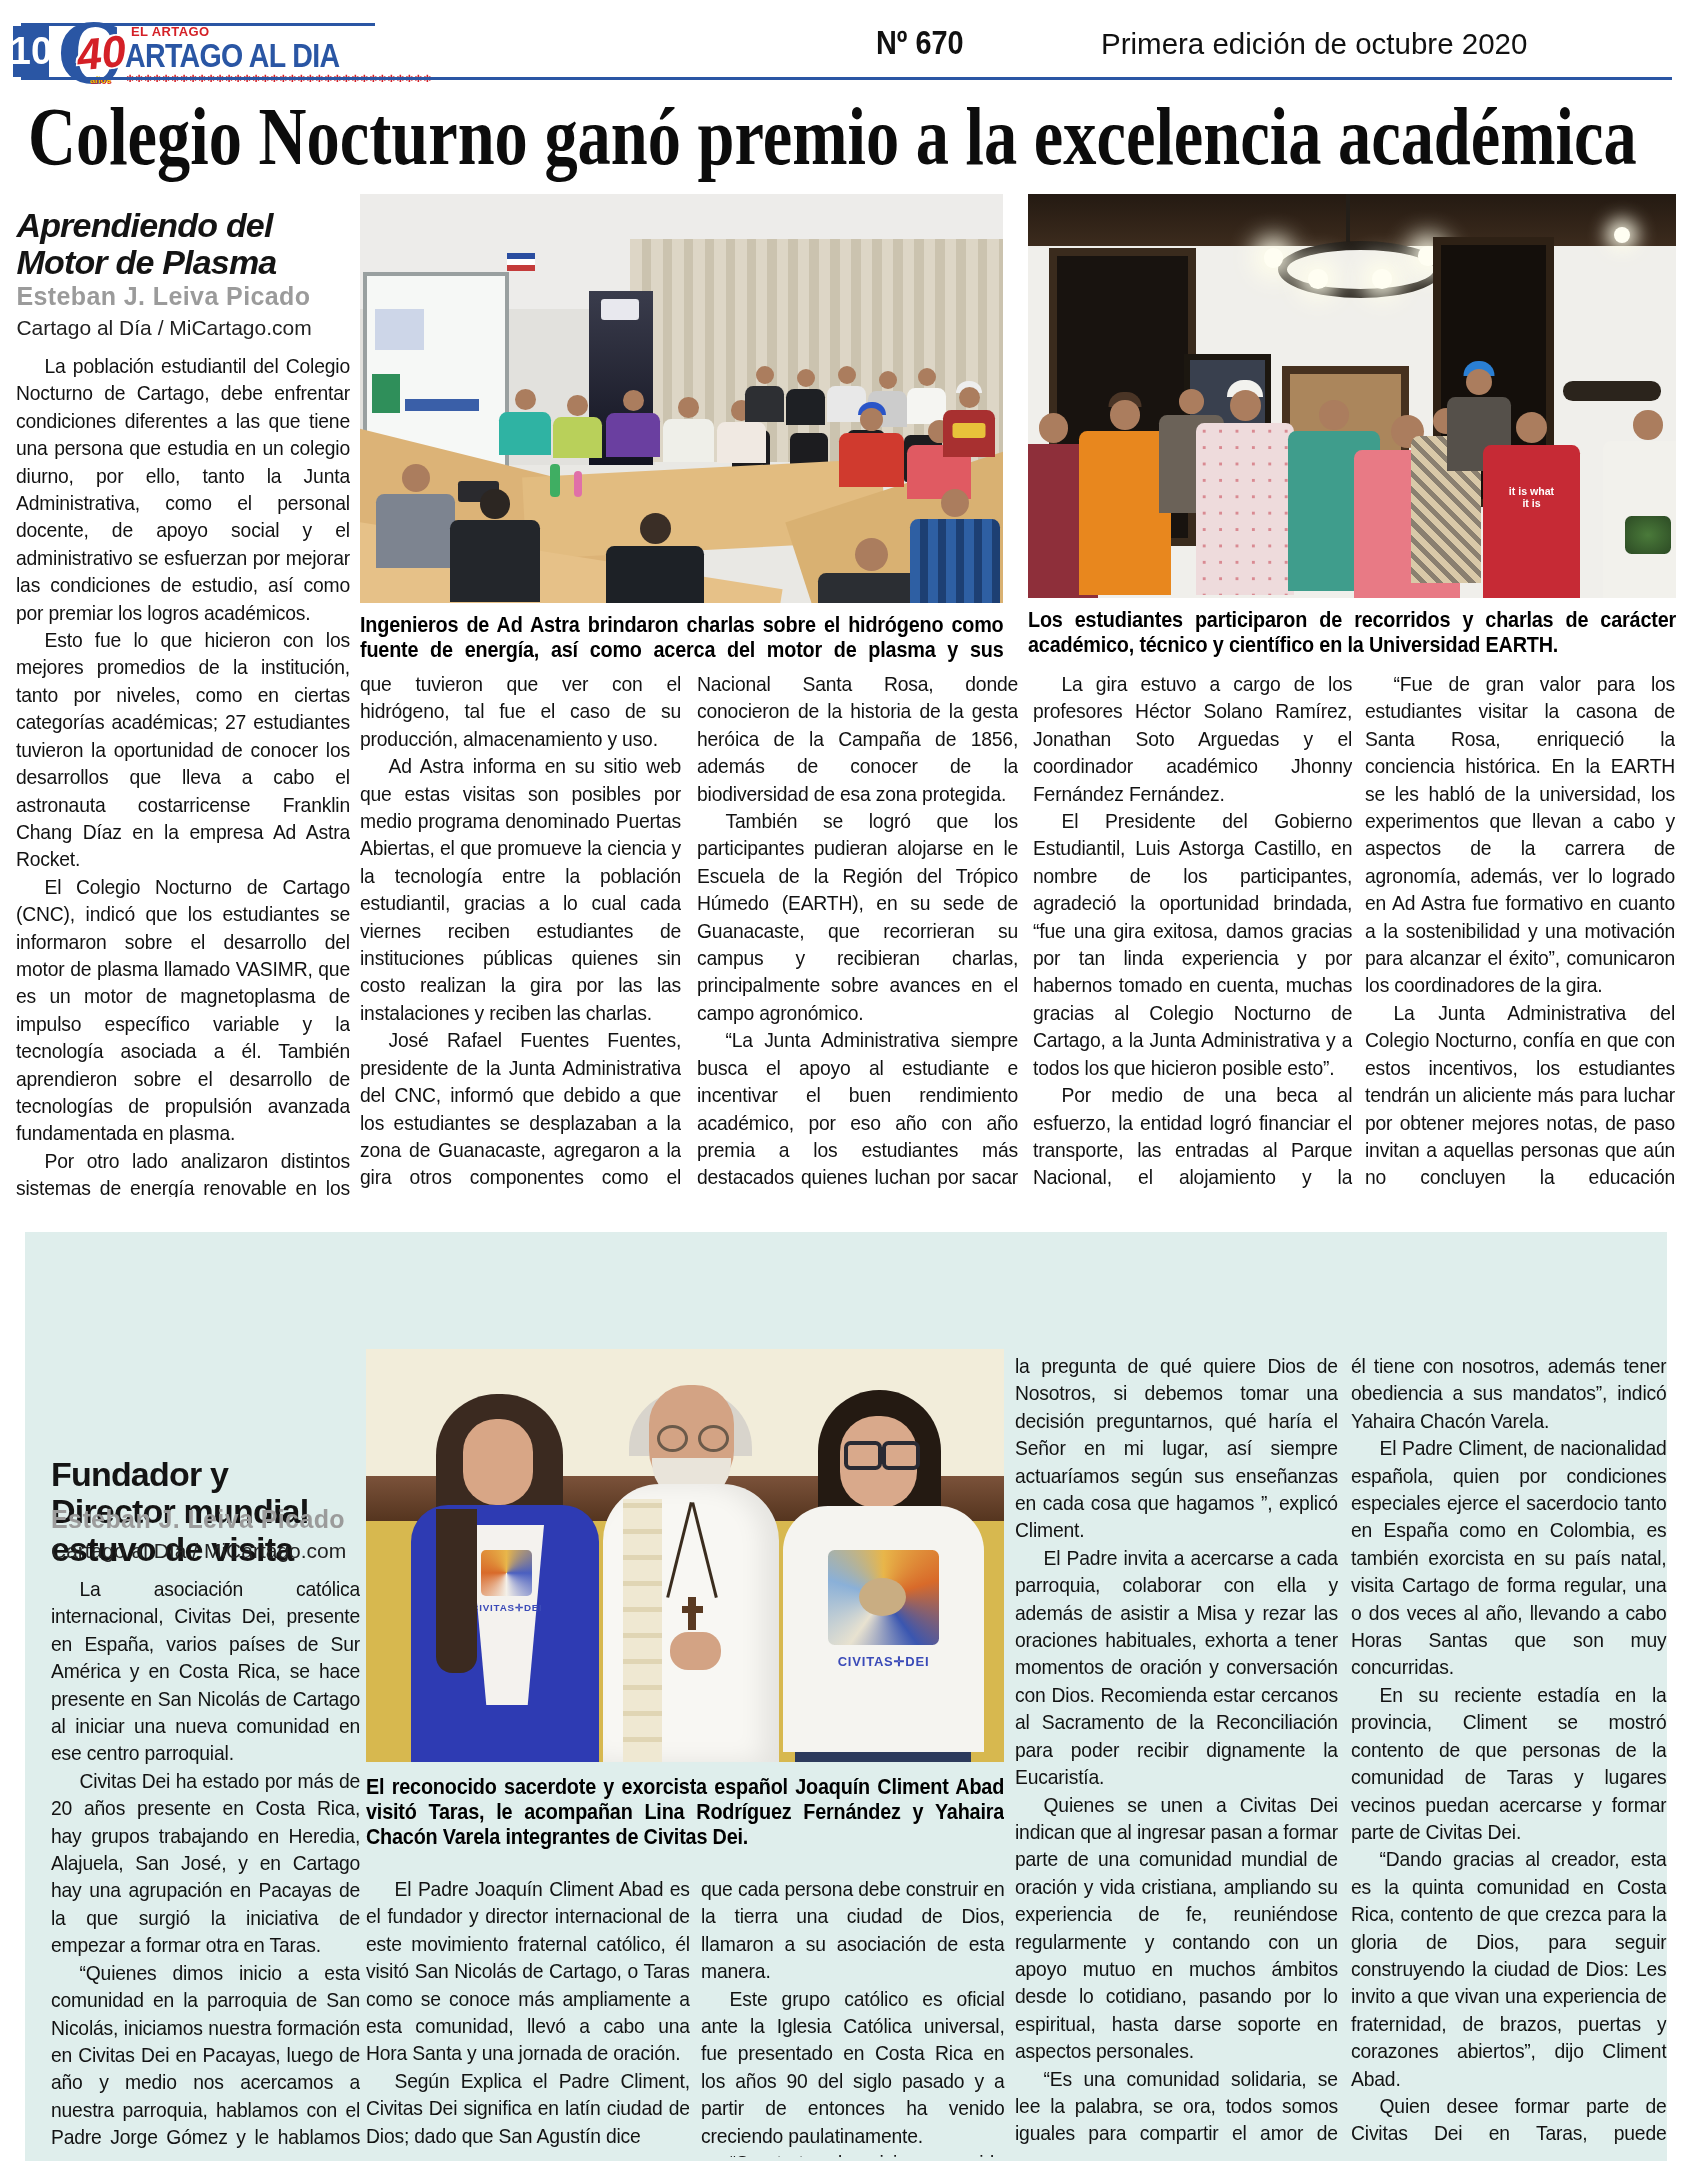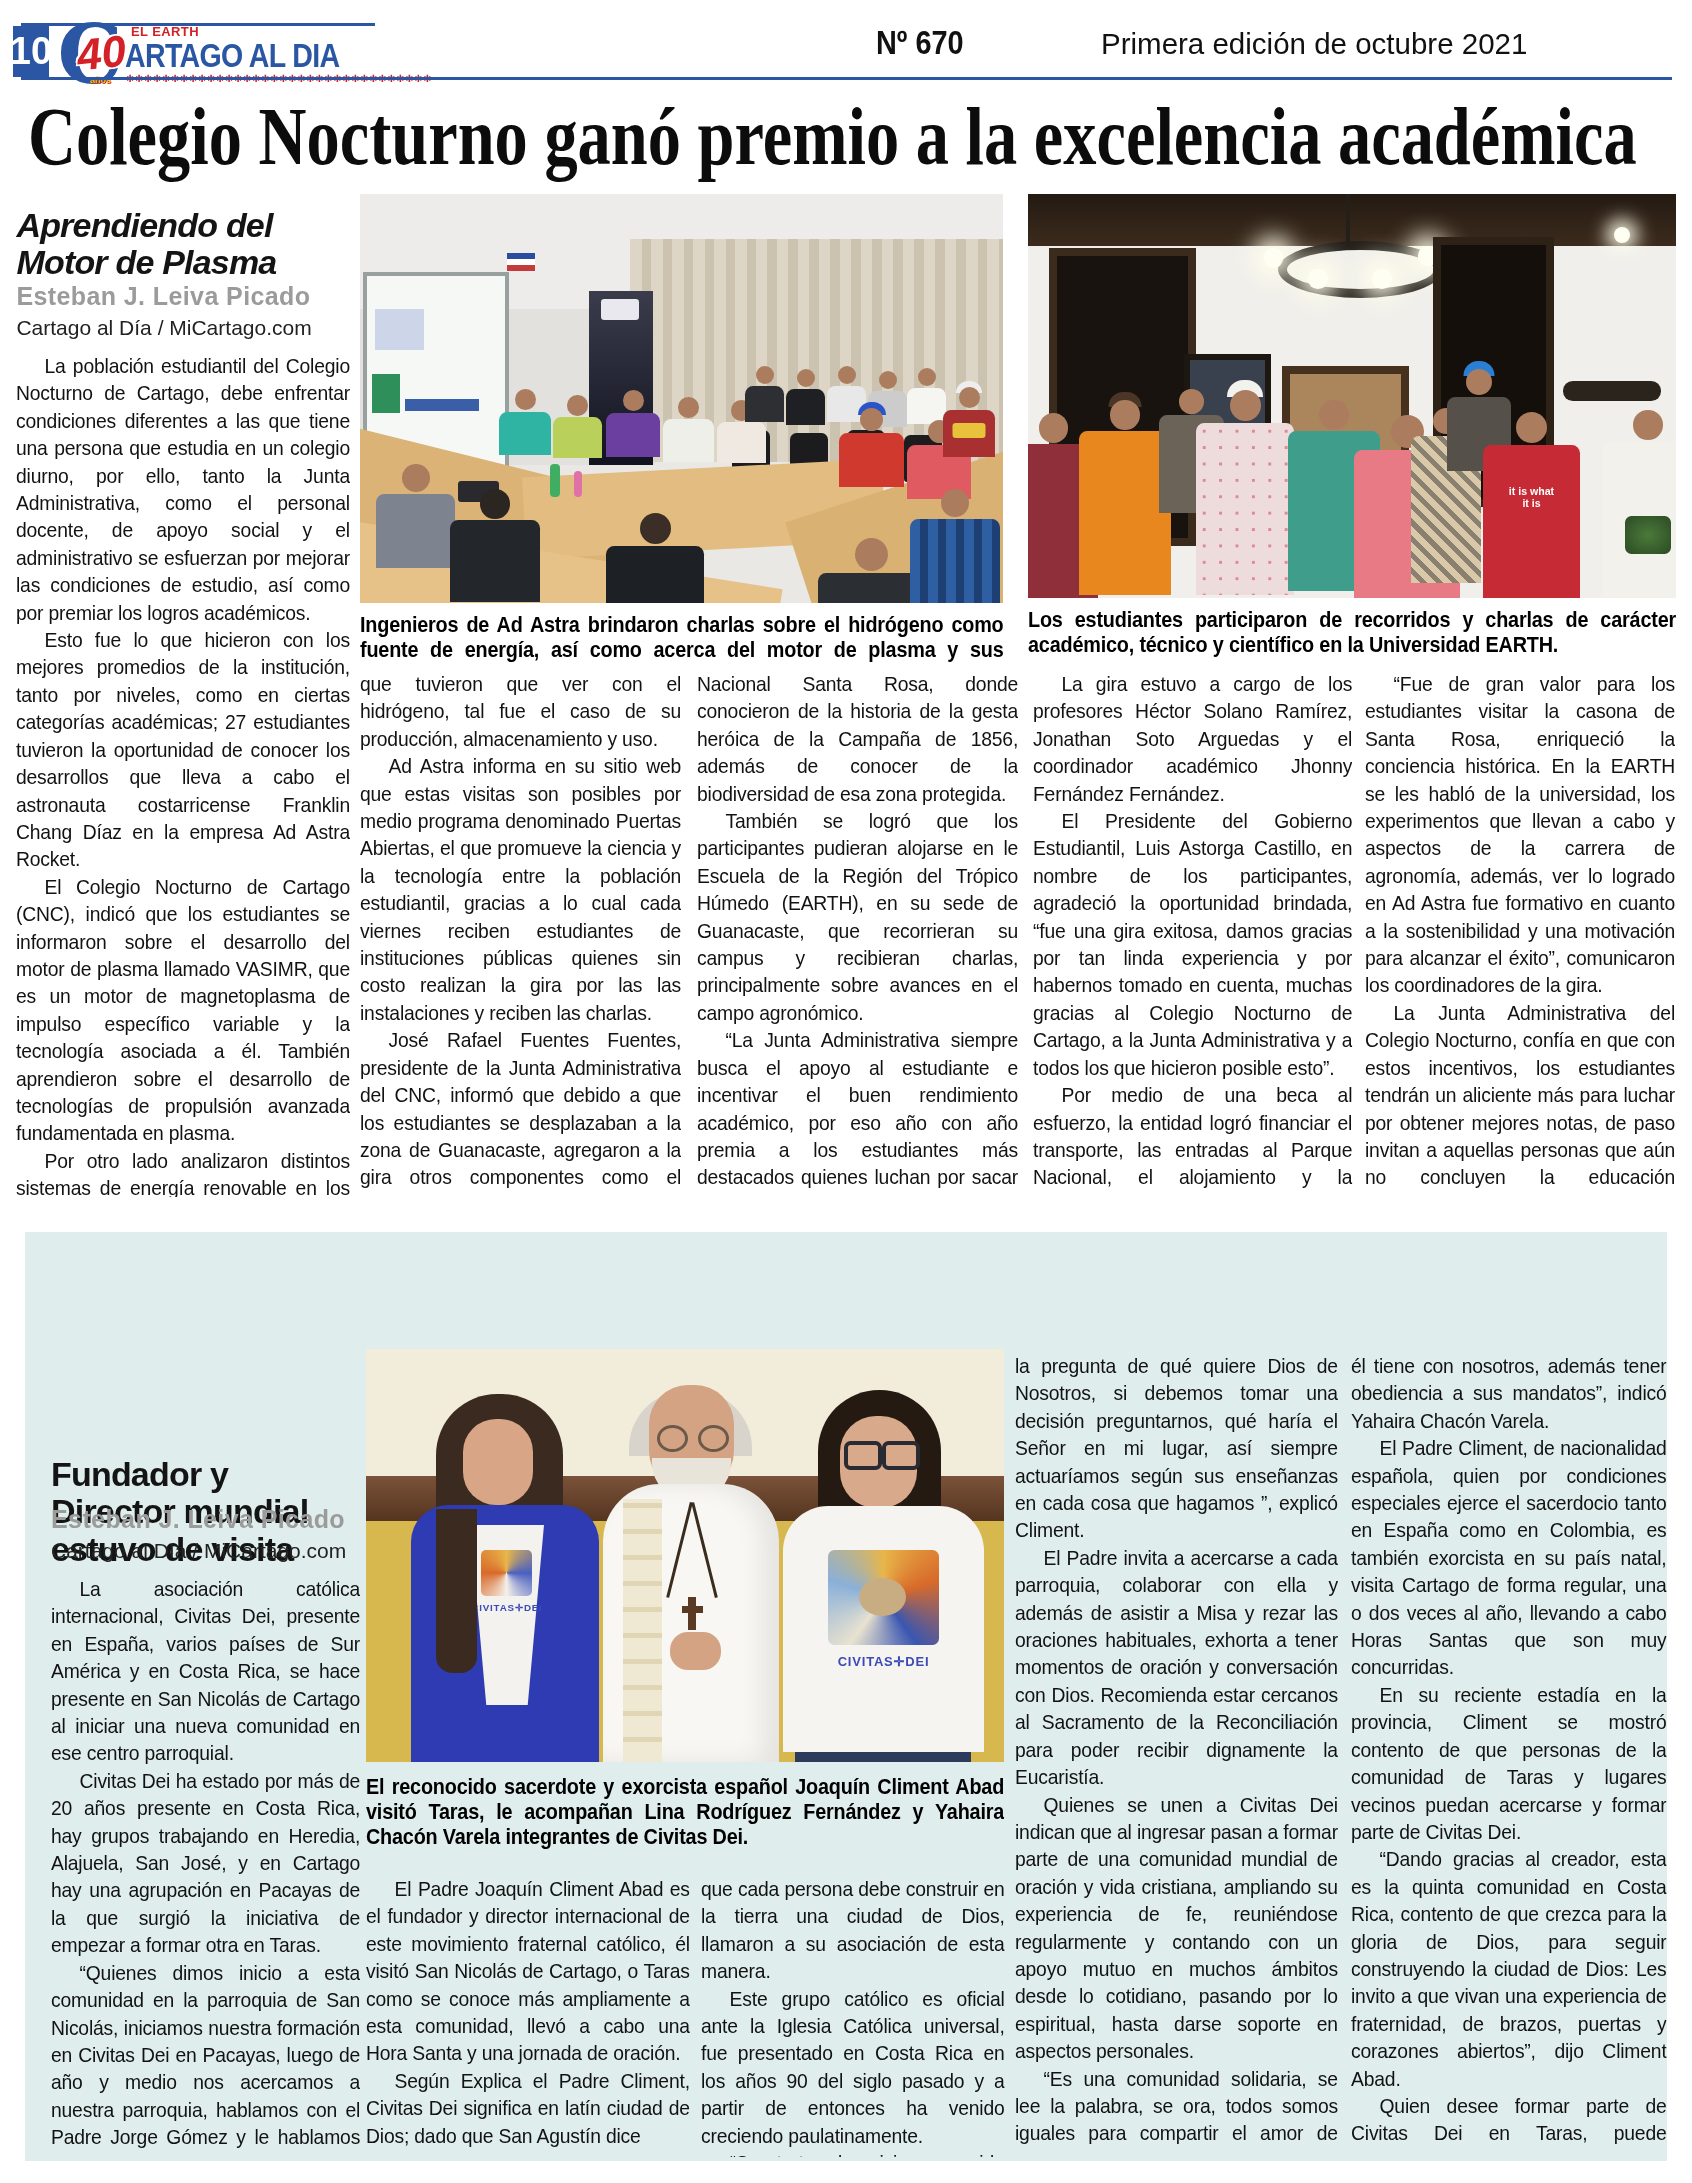--- a/index.html
+++ b/index.html
@@ -50,28 +50,28 @@
 <body>
 
 <div id="page">
 
   <div class="abs blue" style="left:20.5px;top:23px;width:354px;height:2.5px;"></div>
   <div class="abs blue pageno" style="left:13px;top:26px;width:36px;height:51px;">
     <span>10</span>
   </div>
   <div class="abs" style="left:56px;top:26px;width:246px;height:51px;">
     <span class="abs logo-c" style="left:1.6px;top:-13px;">C</span>
-    <span class="abs logo-decano" style="left:75px;top:-1.6px;">EL EARTH</span>
+    <span class="abs logo-decano" style="left:75px;top:-1.6px;">EL ARTAGO</span>
     <span class="abs logo-title" style="left:69px;top:9.8px;">ARTAGO AL DIA</span>
     <span class="abs logo-40" style="left:21px;top:1.6px;">40</span>
     <span class="abs logo-anos" style="left:34px;top:49px;">años</span>
     <span class="abs logo-stars" style="left:70px;top:47px;">✱✱✱✱✱✱✱✱✱✱✱✱✱✱✱✱✱✱✱✱✱✱✱✱✱✱✱✱✱✱✱✱✱✱</span>
   </div>
   <div class="abs issue" style="left:876px;top:23px;">Nº 670</div>
-  <div class="abs edition" style="left:1101px;top:27px;">Primera edición de octubre 2021</div>
+  <div class="abs edition" style="left:1101px;top:27px;">Primera edición de octubre 2020</div>
   <div class="abs blue" style="left:20.5px;top:77px;width:1651px;height:3.3px;"></div>
 
   <div class="abs headline-wrap" style="left:11.5px;top:95px;width:1670px;height:90px;margin-left:16px;">
     <span class="headline" style="font-size:83px;transform:scaleX(.8);">Colegio Nocturno ganó premio a la excelencia académica</span>
   </div>
 
   <div class="abs subhead" style="left:16.4px;top:207px;width:327px;font-style:italic;">Aprendiendo del Motor de Plasma</div>
   <div class="abs byline" style="left:16.4px;top:282px;">Esteban J. Leiva Picado</div>
   <div class="abs credit" style="left:16.4px;top:316px;">Cartago al Día / MiCartago.com</div>
 

